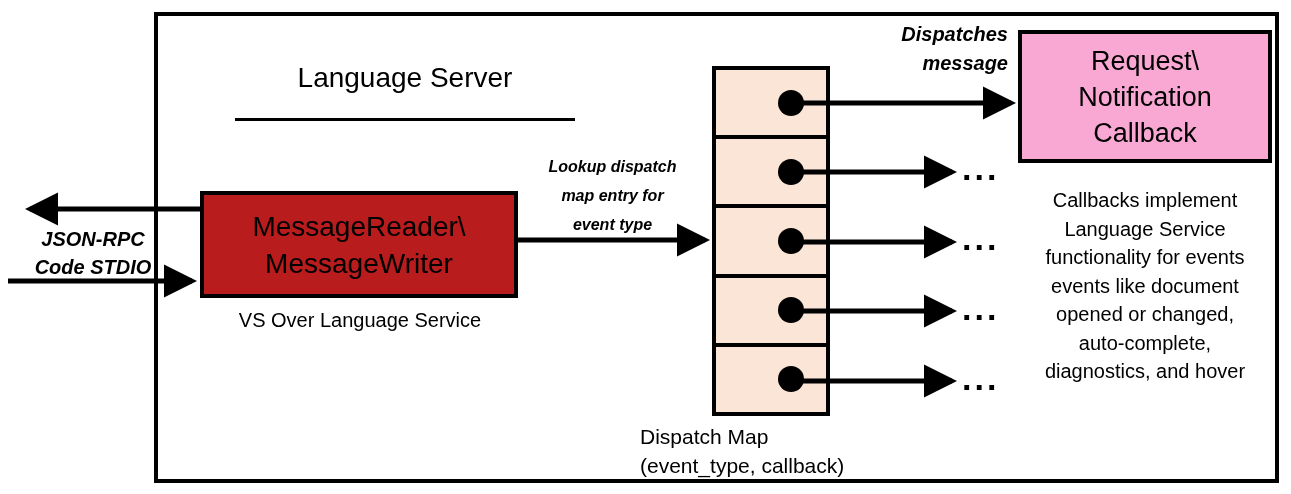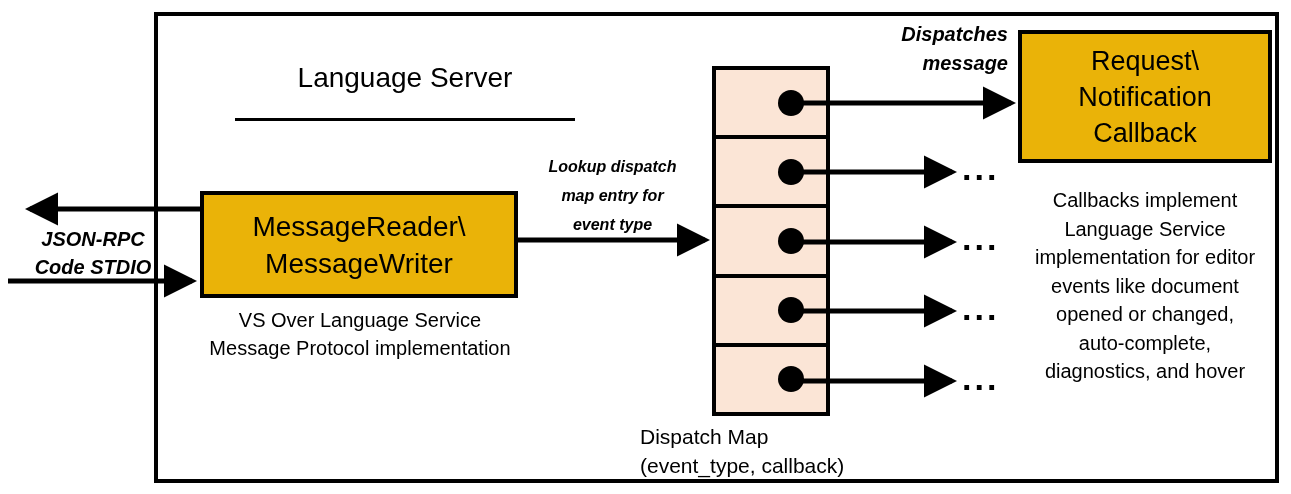--- a/index.html
+++ b/index.html
@@ -42,21 +42,21 @@
     border-bottom: 3px solid #000;
     padding-bottom: 14px;
   }
 
   
   #mrw-box {
     left: 200px;
     top: 191px;
     width: 318px;
     height: 107px;
-    background: #eab308;
+    background: #b91c1c;
     border: 4px solid #000000;
     box-sizing: border-box;
     display: flex;
     align-items: center;
     justify-content: center;
   }
   #mrw-box .label {
     font-size: 28px;
     line-height: 37px;
     text-align: center;
@@ -143,21 +143,21 @@
     line-height: 29px;
     text-align: left;
   }
 
   
   #callback-box {
     left: 1018px;
     top: 30px;
     width: 254px;
     height: 133px;
-    background: #eab308;
+    background: #f9a8d4;
     border: 4px solid #000;
     box-sizing: border-box;
     display: flex;
     align-items: center;
     justify-content: center;
   }
   #callback-box .label {
     font-size: 27px;
     line-height: 36px;
     text-align: center;
@@ -205,21 +205,20 @@
   </div>
 
   <div class="abs" id="mrw-box">
     <div class="label">
       <div>MessageReader\</div>
       <div>MessageWriter</div>
     </div>
   </div>
   <div class="abs" id="mrw-caption">
     <div>VS Over Language Service</div>
-    <div>Message Protocol implementation</div>
   </div>
 
   <div class="abs" id="lookup-label">
     <div>Lookup dispatch</div>
     <div>map entry for</div>
     <div>event type</div>
   </div>
 
   <div class="abs" id="dispatch-msg-label">
     <div>Dispatches</div>
@@ -256,21 +255,21 @@
   <div class="abs" id="callback-box">
     <div class="label">
       <div>Request\</div>
       <div>Notification</div>
       <div>Callback</div>
     </div>
   </div>
   <div class="abs" id="callback-caption">
     <div>Callbacks implement</div>
     <div>Language Service</div>
-    <div>implementation for editor</div>
+    <div>functionality for events</div>
     <div>events like document</div>
     <div>opened or changed,</div>
     <div>auto-complete,</div>
     <div>diagnostics, and hover</div>
   </div>
 
   <svg class="abs" id="wires" viewBox="0 0 1291 494">
     <defs>
       <marker id="arrowhead" markerWidth="7" markerHeight="7" refX="5.6" refY="3.5" orient="auto" markerUnits="strokeWidth">
         <path d="M0,0.2 L6.6,3.5 L0,6.8 z" fill="#000"></path>

